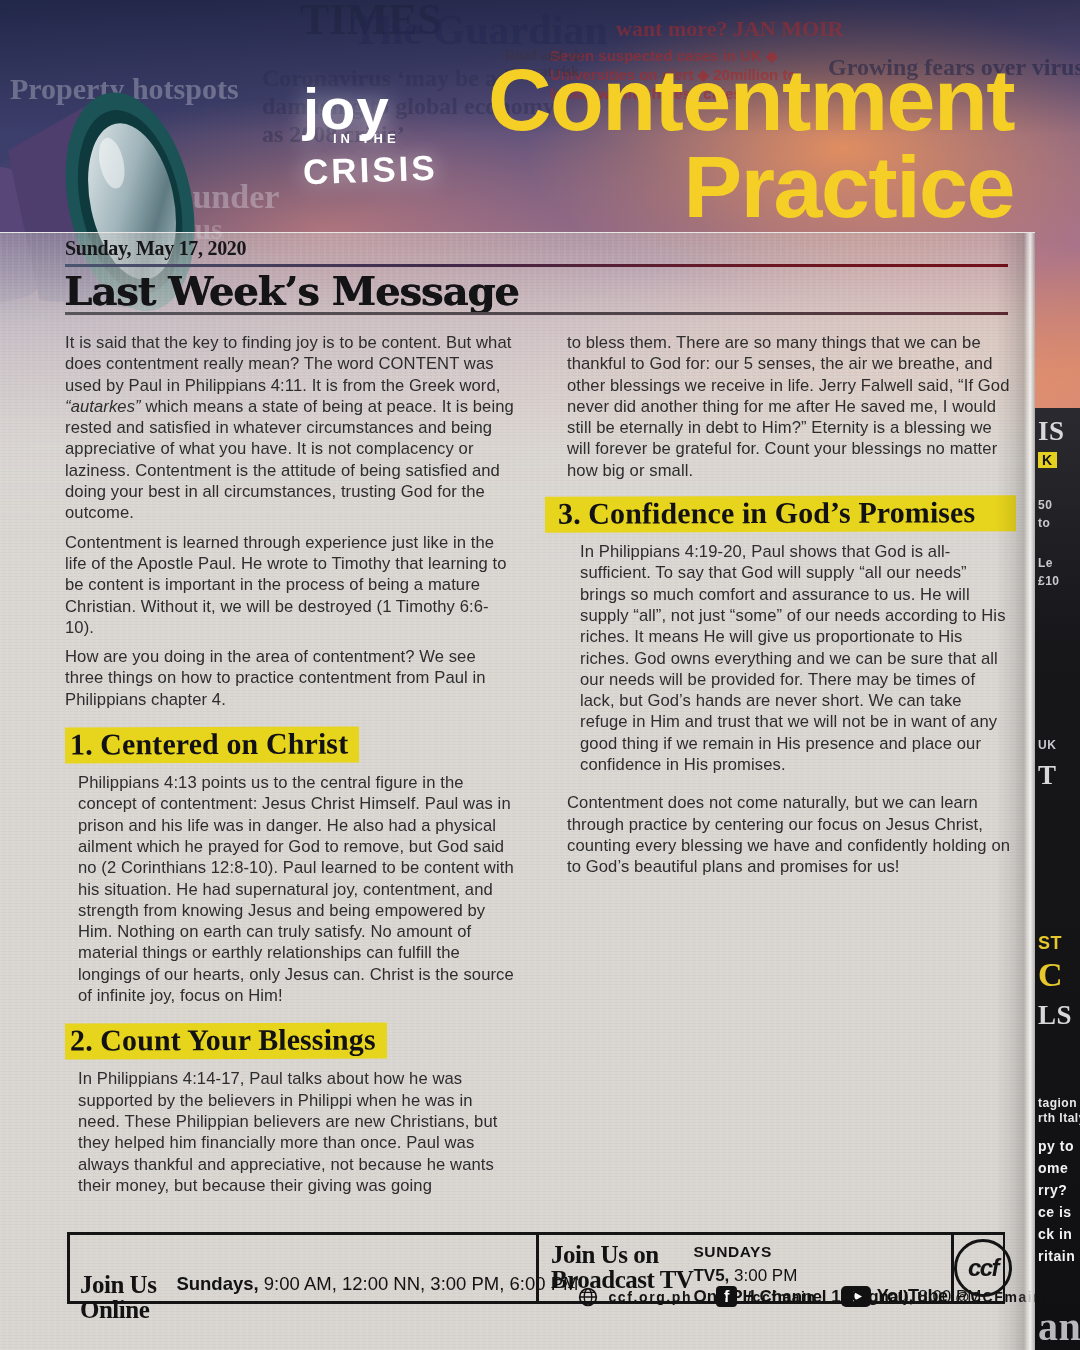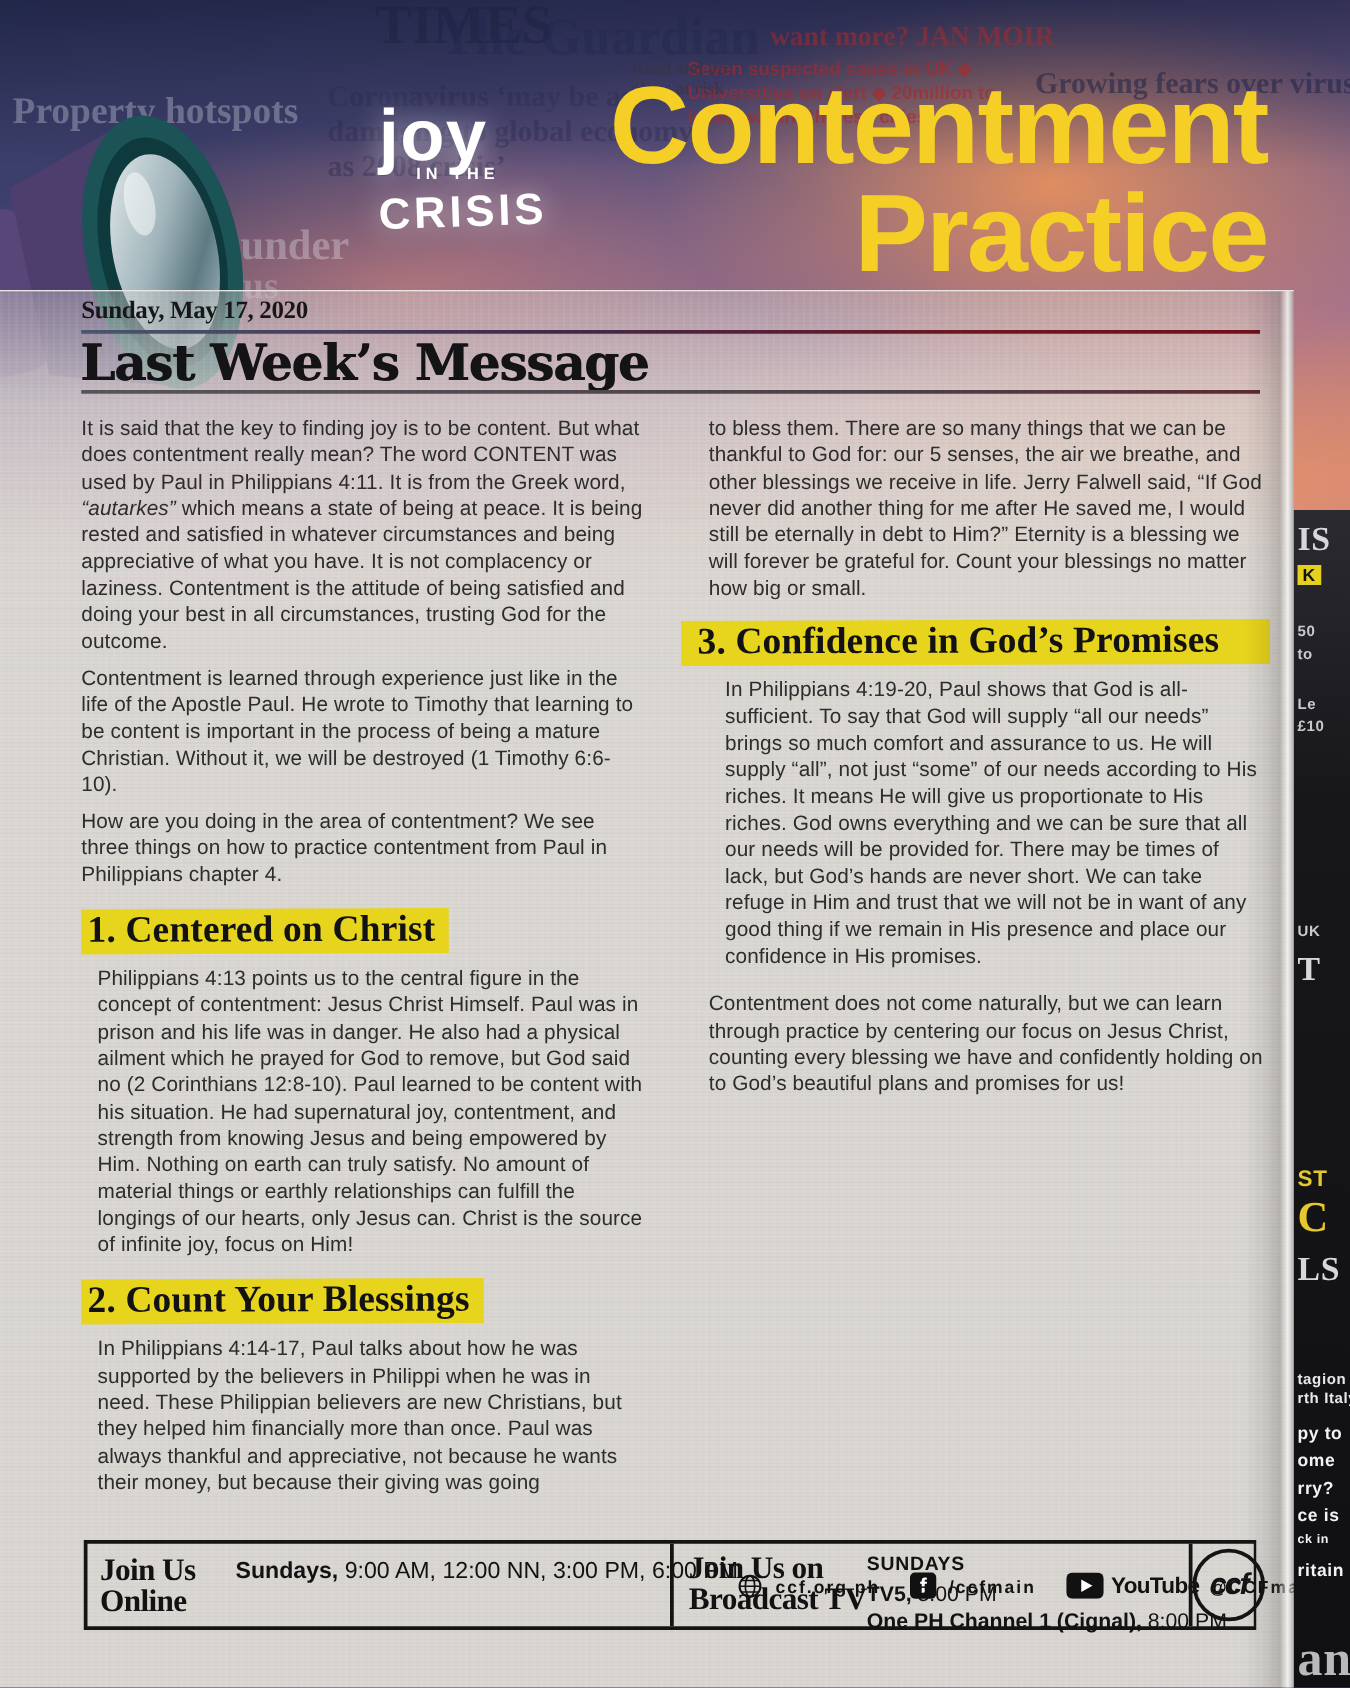--- a/index.html
+++ b/index.html
@@ -72,21 +72,21 @@
   .sec-h.full .hl{display:block;margin-left:-22px;padding-left:13px;margin-right:-4px;}
   .col2 .sec-h{margin-top:15px;}
   
   .footer{
     position:absolute;left:67px;top:999px;width:938px;height:72px;box-sizing:border-box;
     border-top:3.5px solid #141414;border-bottom:3.5px solid #141414;
     border-left:3px solid #141414;border-right:2px solid #141414;
     display:flex;color:#121212;
   }
   .fcell{box-sizing:border-box;height:100%;}
-  .cell-online{width:466px;display:flex;gap:32px;padding:9px 0 8px 10px;}
+  .cell-online{width:466px;display:flex;gap:20px;padding:9px 0 8px 10px;margin-top:28px;}
   .cell-tv{width:415px;border-left:3px solid #141414;display:flex;padding:7px 0 7px 12px;}
   .cell-logo{flex:1;border-left:3px solid #141414;display:flex;align-items:center;justify-content:center;}
   .ftitle{font-family:"Liberation Serif",serif;font-weight:bold;font-size:25px;line-height:25px;letter-spacing:-0.5px;white-space:nowrap;}
   .fonline-right{display:flex;justify-content:space-between;padding:1px 0;}
   .sched{font-size:18.5px;white-space:nowrap;}
   .sched b{font-weight:bold;}
   .icons-row{display:flex;align-items:center;gap:10px;}
   .icons-row .lbl{font-size:14px;font-weight:bold;letter-spacing:1.6px;white-space:nowrap;}
   .icons-row .ytword{font-family:"Liberation Sans",sans-serif;font-weight:bold;font-size:18px;letter-spacing:-0.5px;margin-left:-4px;}
   .fb-icon{width:21px;height:21px;background:#111;border-radius:4px;color:#fff;font-weight:bold;font-size:17px;display:flex;align-items:flex-end;justify-content:center;line-height:20px;}
@@ -160,21 +160,21 @@
   <span class="ef big" style="top:352px;">T</span>
   <span class="ef yel" style="top:525px;font-size:18px;">ST</span>
   <span class="ef big yel" style="top:548px;font-size:34px;">C</span>
   <span class="ef big" style="top:592px;">LS</span>
   <span class="ef" style="top:688px;color:#e8e8ea;">tagion</span>
   <span class="ef" style="top:703px;color:#e8e8ea;">rth Italy</span>
   <span class="ef" style="top:730px;font-size:14px;color:#f2f2f4;">py to</span>
   <span class="ef" style="top:752px;font-size:14px;color:#f2f2f4;">ome</span>
   <span class="ef" style="top:774px;font-size:14px;color:#f2f2f4;">rry?</span>
   <span class="ef" style="top:796px;font-size:14px;color:#f2f2f4;">ce is</span>
-  <span class="ef" style="top:818px;font-size:10px;color:#f2f2f4;">ck in</span>
+  <span class="ef" style="top:818px;font-size:14px;color:#f2f2f4;">ck in</span>
   <span class="ef" style="top:840px;font-size:14px;color:#f2f2f4;">ritain</span>
   <span class="ef big" style="top:895px;font-size:40px;color:#b9b9bd;">an</span>
 </div>
 
 <div class="paper">
 
   <div class="date">Sunday, May 17, 2020</div>
   <div class="rule1"></div>
   <div class="lwm">Last Week’s Message</div>
   <div class="rule2"></div>

